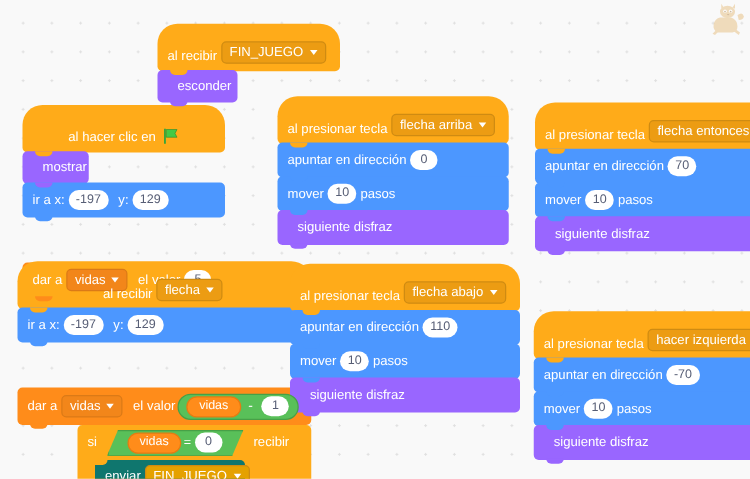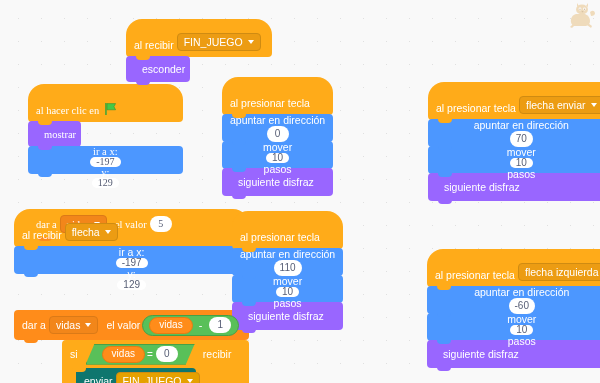--- a/index.html
+++ b/index.html
@@ -50,27 +50,28 @@
     background:inherit;
     border-radius:0 0 4px 4px;
   }
 
   
   .hat {
     height:38px;
     align-items:flex-end;
     padding-bottom:6px;
     border-radius:16px 16px 4px 4px;
+    justify-content:center;
   }
   .hat::after { bottom:-3px; }
 
   
   .c-events   { background:#ffab19; }
   .c-looks    { background:#9966ff;padding-left:16px; }
-  .c-motion   { background:#4c97ff;flex-direction:column; }
+  .c-motion   { background:#4c97ff; }
   .c-vars     { background:#ff8c1a;margin-top:36px; }
   .c-control  { background:#ffab19; }
 
   
   .oval {
     display:inline-flex; align-items:center; justify-content:center;
     min-width:22px; height:16px;
     padding:0 6px;
     margin:0 3px;
     background:#fff;
@@ -199,21 +200,21 @@
       <span class="dd on-events">
         <span>FIN_JUEGO</span>
         <span class="arrow"></span>
       </span>
     </div>
     <div class="blk c-looks" style="width:64px;">
       <span class="lbl">esconder</span>
     </div>
   </div>
 
-  <div class="script" style="left:28px; top:85px;font-family:Liberation Serif, serif;">
+  <div class="script" style="left:18px; top:85px;">
     <div class="blk hat c-events">
       <span class="lbl">al hacer clic en</span>
       <svg class="flag" viewBox="0 0 14 14">
         <rect x="1.2" y="1" width="1.5" height="12" fill="#3aa63a"></rect>
         <path d="M3 1.6 h8.6 l-1.6 3.1 l1.6 3.1 h-8.6 Z" fill="#45c945" stroke="#2e8c2e" stroke-width=".5"></path>
       </svg>
     </div>
     <div class="blk c-looks" style="width:53px;">
       <span class="lbl">mostrar</span>
     </div>
@@ -287,86 +288,94 @@
           </span>
         </div>
       </div>
       <div class="c-foot" style="width:180px;"></div>
     </div>
   </div>
 
   <div class="script" style="left:222px; top:78px;">
     <div class="blk hat c-events">
       <span class="lbl">al presionar tecla</span>
+      <span class="dd on-events">
+        <span>flecha arriba</span>
+        <span class="arrow"></span>
+      </span>
     </div>
     <div class="blk c-motion" style="height:28px;">
       <span class="lbl">apuntar en dirección</span>
       <span class="oval">0</span>
     </div>
     <div class="blk c-motion" style="height:28px;">
       <span class="lbl">mover</span>
       <span class="oval">10</span>
       <span class="lbl">pasos</span>
     </div>
     <div class="blk c-looks" style="height:28px;">
       <span class="lbl">siguiente disfraz</span>
     </div>
   </div>
 
   <div class="script" style="left:428px; top:83px;">
     <div class="blk hat c-events">
       <span class="lbl">al presionar tecla</span>
       <span class="dd on-events">
-        <span>flecha enviar</span>
+        <span>flecha entonces</span>
         <span class="arrow"></span>
       </span>
     </div>
     <div class="blk c-motion" style="height:28px;">
       <span class="lbl">apuntar en dirección</span>
       <span class="oval">70</span>
     </div>
     <div class="blk c-motion" style="height:28px;">
       <span class="lbl">mover</span>
       <span class="oval">10</span>
       <span class="lbl">pasos</span>
     </div>
     <div class="blk c-looks" style="height:28px;">
       <span class="lbl">siguiente disfraz</span>
     </div>
   </div>
 
   <div class="script" style="left:232px; top:212px;">
     <div class="blk hat c-events">
       <span class="lbl">al presionar tecla</span>
+      <span class="dd on-events">
+        <span>flecha abajo</span>
+        <span class="arrow"></span>
+      </span>
     </div>
     <div class="blk c-motion" style="height:28px;">
       <span class="lbl">apuntar en dirección</span>
       <span class="oval">110</span>
     </div>
     <div class="blk c-motion" style="height:28px;">
       <span class="lbl">mover</span>
       <span class="oval">10</span>
       <span class="lbl">pasos</span>
     </div>
     <div class="blk c-looks" style="height:28px;">
       <span class="lbl">siguiente disfraz</span>
     </div>
   </div>
 
   <div class="script" style="left:427px; top:250px;">
     <div class="blk hat c-events">
       <span class="lbl">al presionar tecla</span>
       <span class="dd on-events">
-        <span>flecha izquierda</span>
+        <span>hacer izquierda</span>
 
       </span>
     </div>
     <div class="blk c-motion" style="height:28px;">
       <span class="lbl">apuntar en dirección</span>
-      <span class="oval">-60</span>
+      <span class="oval">-70</span>
     </div>
     <div class="blk c-motion" style="height:28px;">
       <span class="lbl">mover</span>
       <span class="oval">10</span>
       <span class="lbl">pasos</span>
     </div>
     <div class="blk c-looks" style="height:28px;">
       <span class="lbl">siguiente disfraz</span>
     </div>
   </div>

